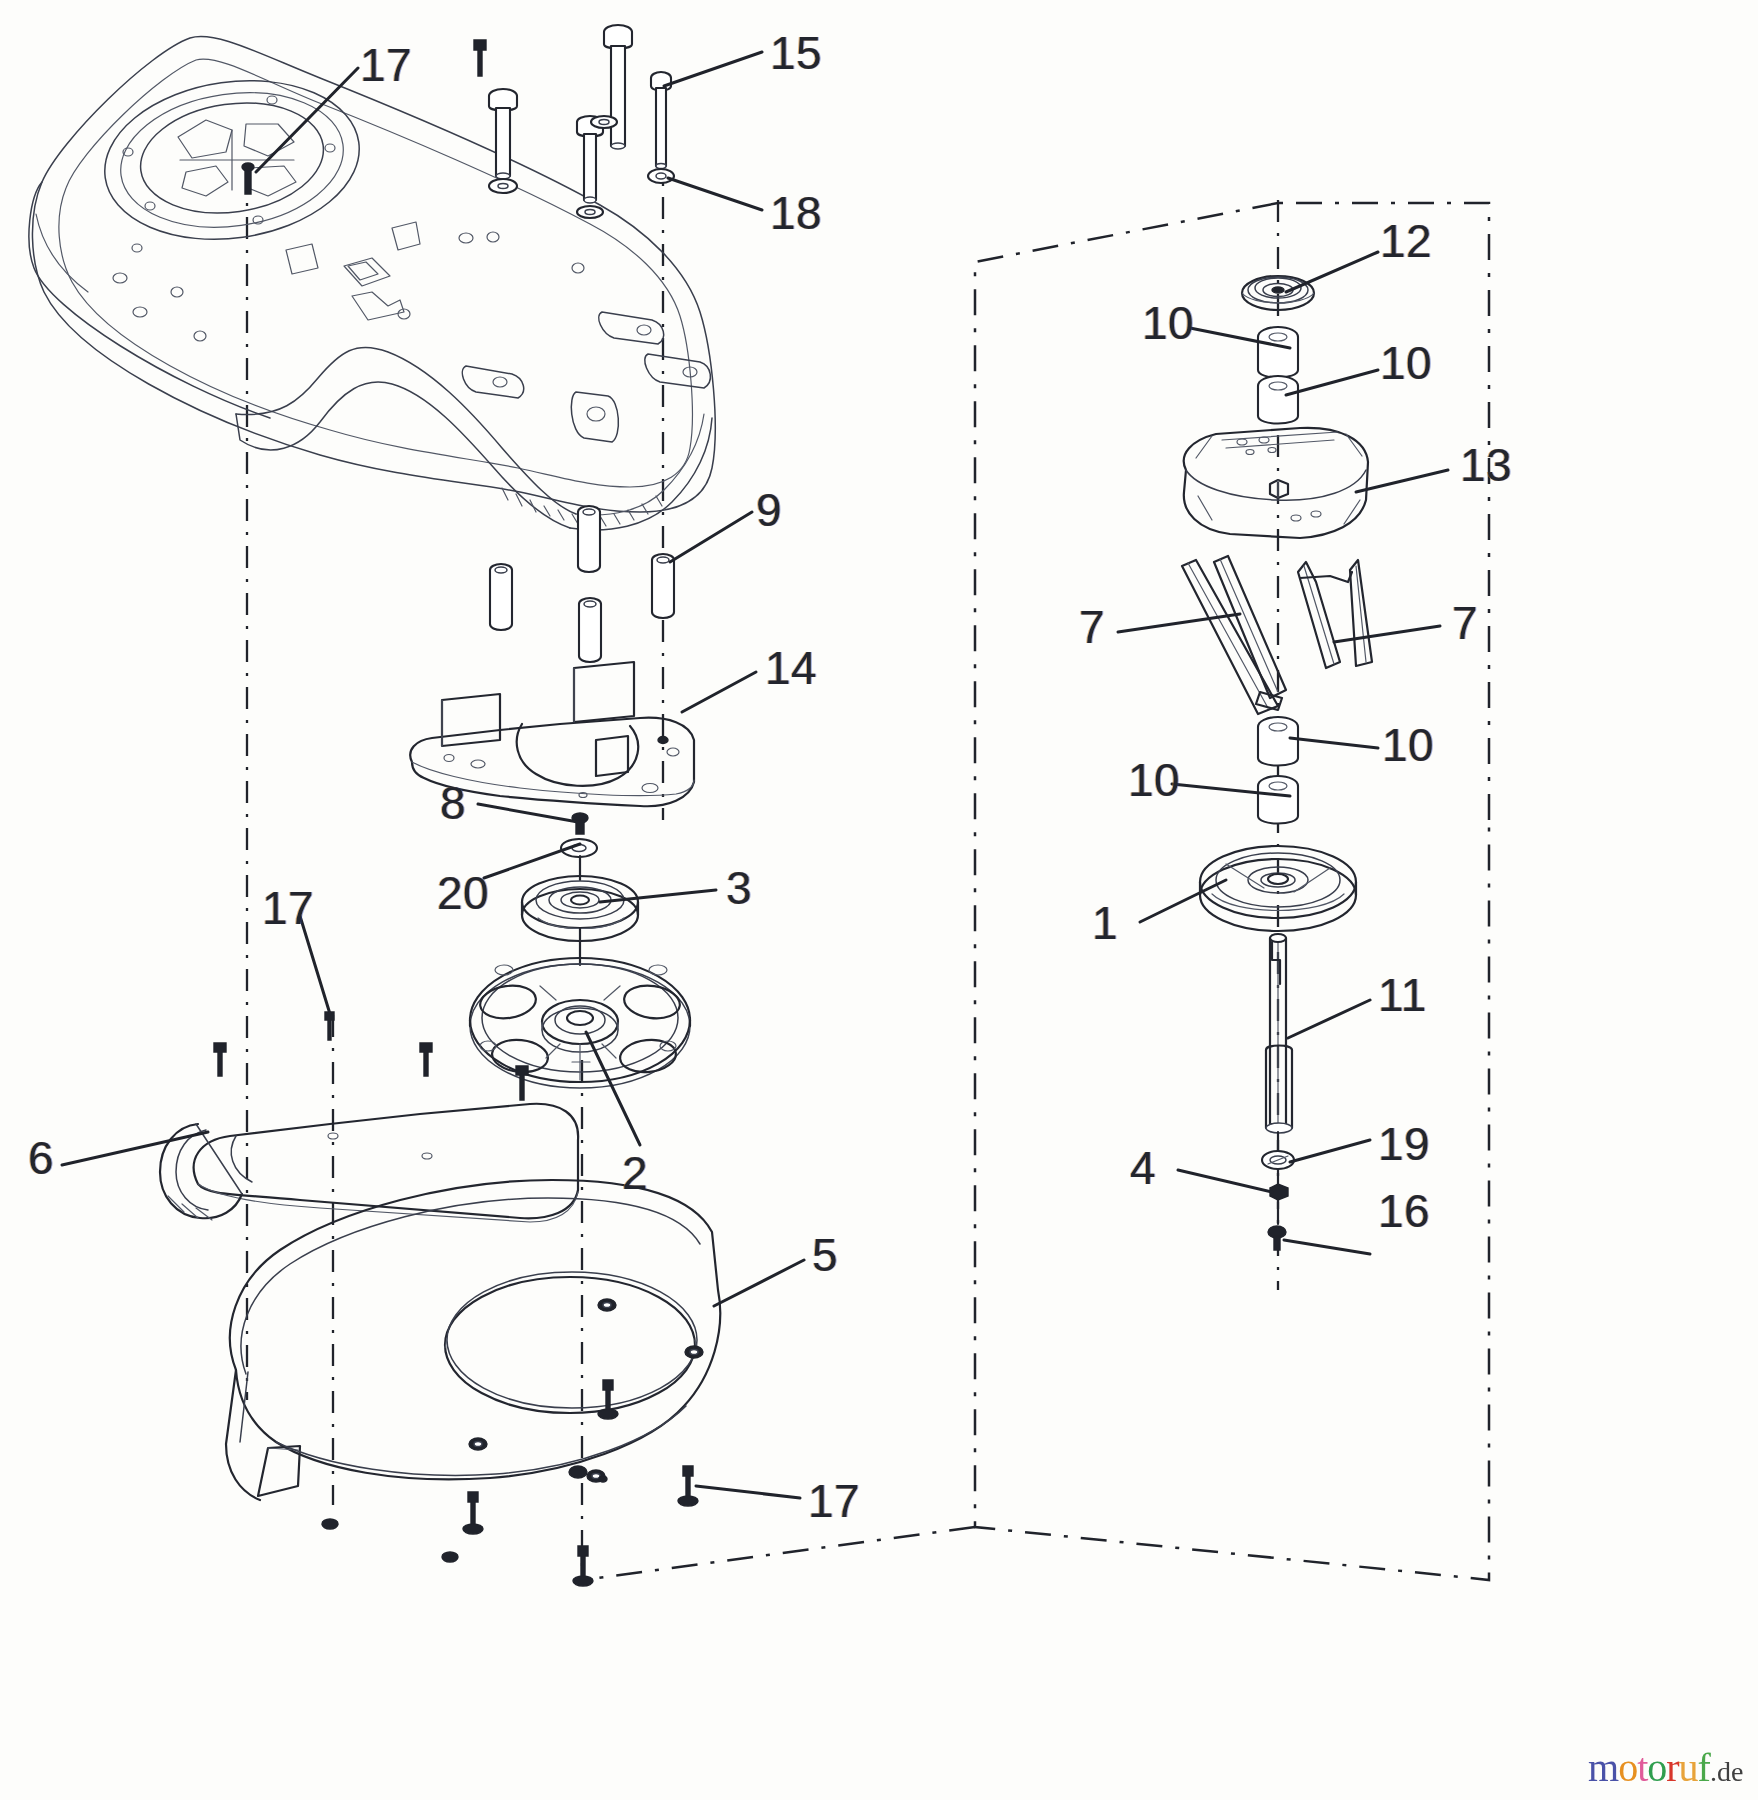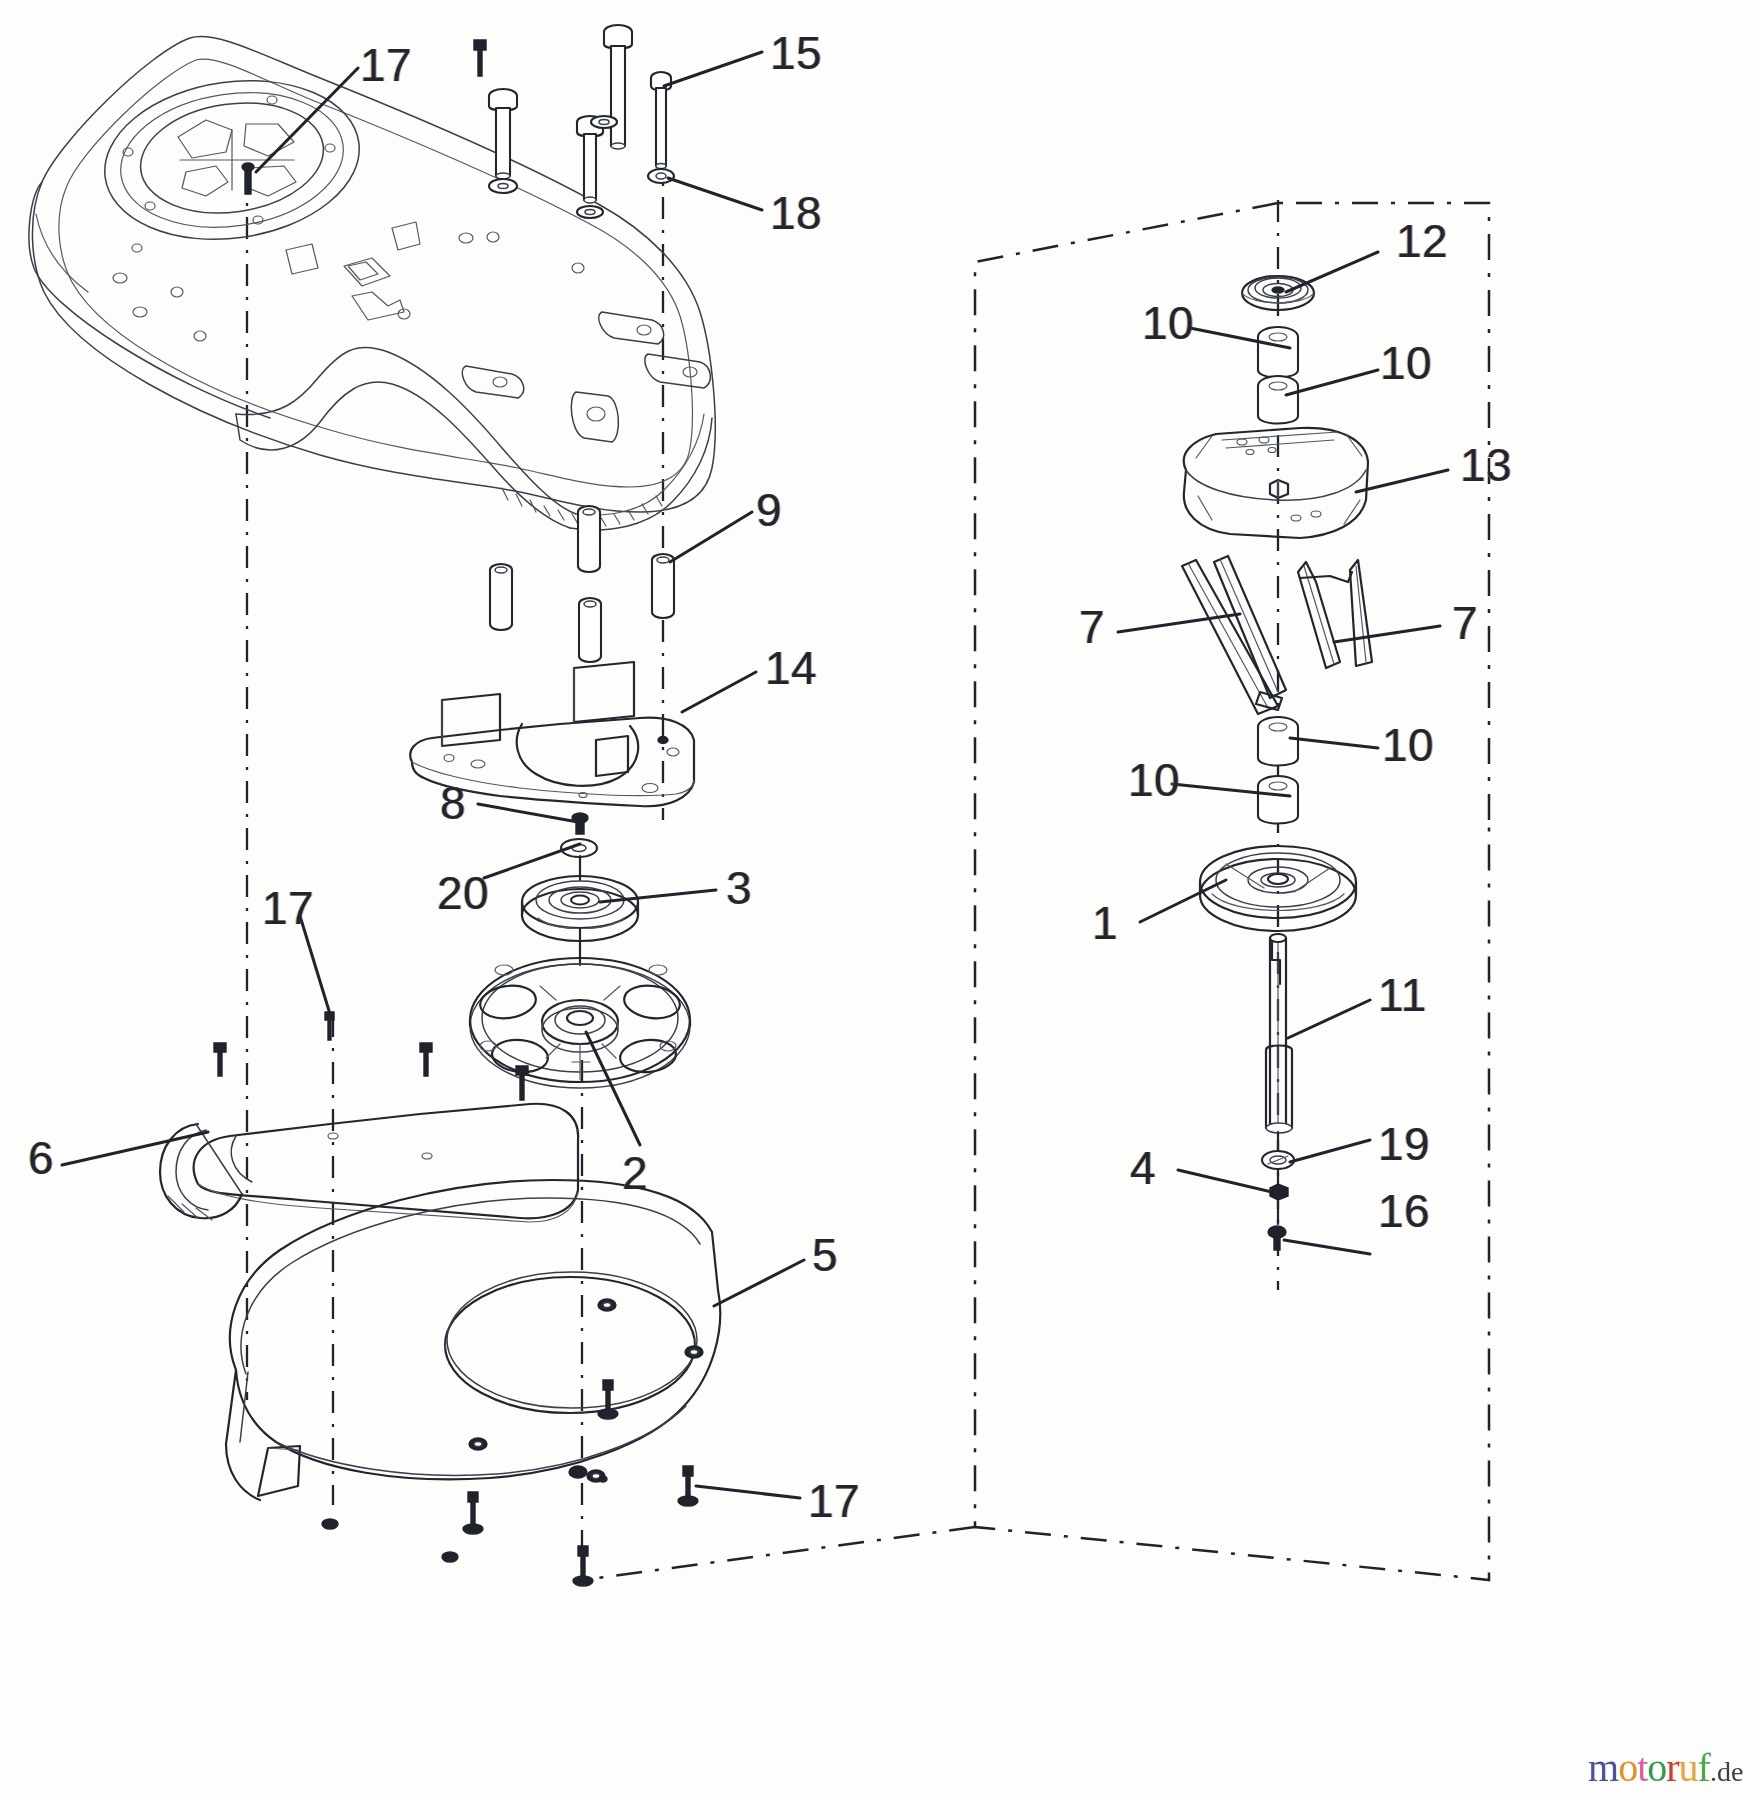--- a/index.html
+++ b/index.html
@@ -467,21 +467,21 @@
     <path class="lead" d="M 1178 1170 L 1272 1192"></path>
     <path class="lead" d="M 1370 1254 L 1284 1240"></path>
     <path class="lead" d="M 804 1260 L 714 1306"></path>
     <path class="lead" d="M 800 1498 L 696 1486"></path>
   </g>
 </svg>
 
 <div class="callout" style="left:360px;top:42px;">17</div>
 <div class="callout" style="left:770px;top:30px;">15</div>
 <div class="callout" style="left:770px;top:190px;">18</div>
-<div class="callout" style="left:1380px;top:218px;margin-left:16px;">12</div>
+<div class="callout" style="left:1380px;top:218px;">12</div>
 <div class="callout" style="left:1142px;top:300px;">10</div>
 <div class="callout" style="left:1380px;top:340px;">10</div>
 <div class="callout" style="left:1460px;top:442px;">13</div>
 <div class="callout" style="left:756px;top:487px;">9</div>
 <div class="callout" style="left:1079px;top:604px;">7</div>
 <div class="callout" style="left:1452px;top:600px;">7</div>
 <div class="callout" style="left:765px;top:645px;text-align:center;">14</div>
 <div class="callout" style="left:1382px;top:722px;">10</div>
 <div class="callout" style="left:1128px;top:757px;">10</div>
 <div class="callout" style="left:440px;top:780px;">8</div>

